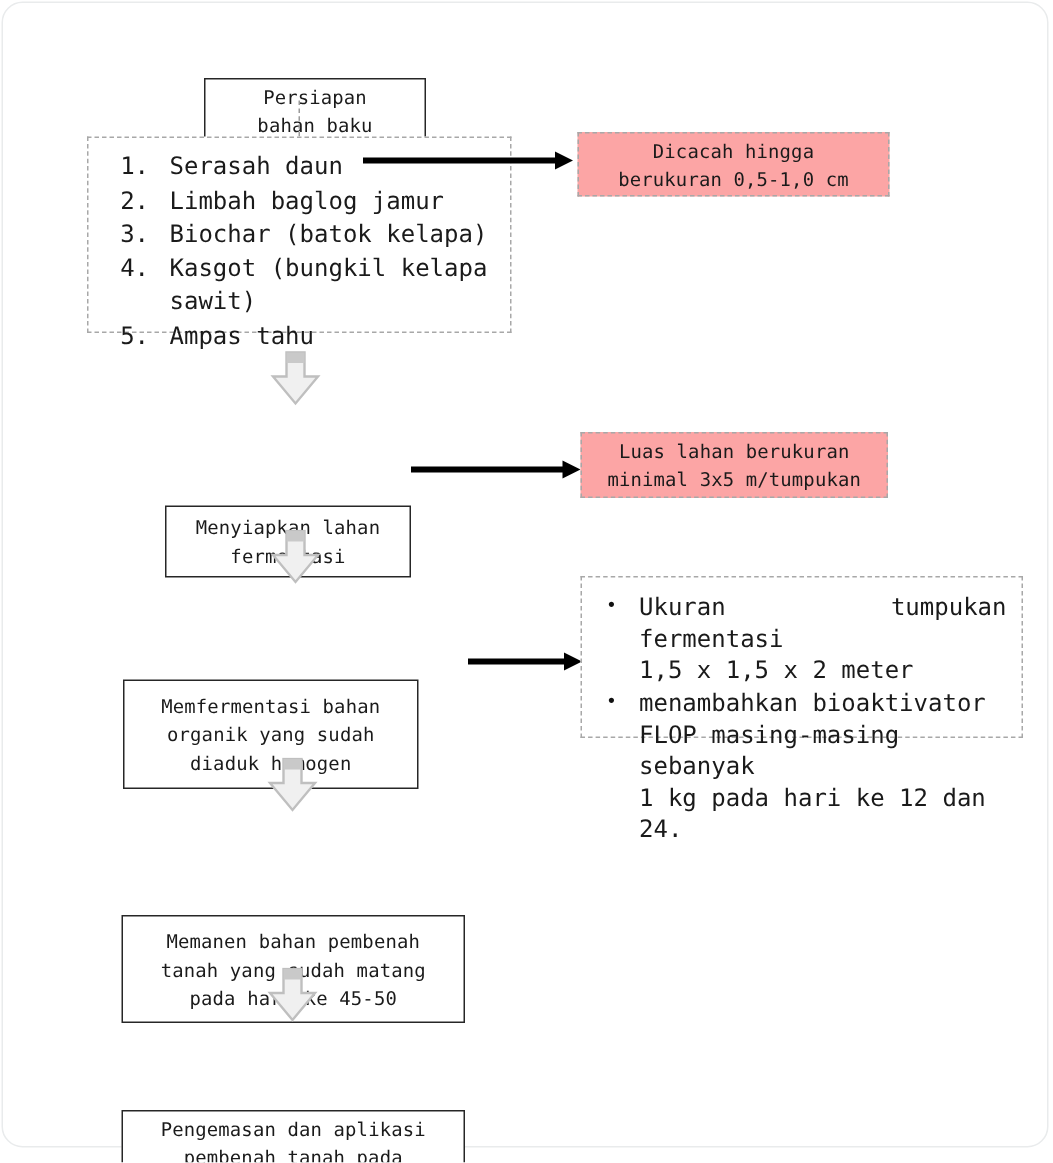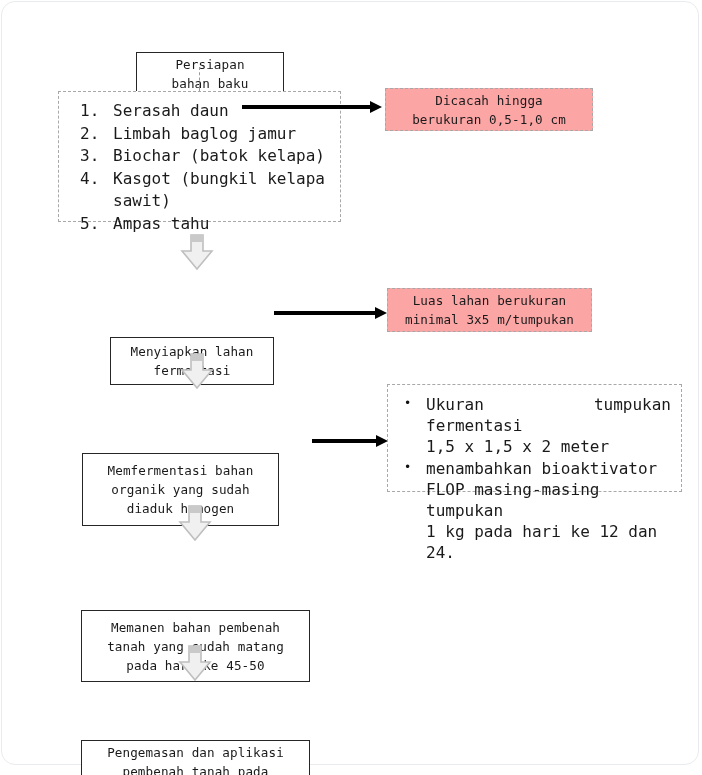--- a/index.html
+++ b/index.html
@@ -217,21 +217,21 @@
   </div>
 
   <div class="bulletbox" style="left:387px; top:384px; width:295px; height:108px; padding-top:9px;">
     <ul>
       <li>
         <span>Ukuran  tumpukan  fermentasi</span>
         <span class="lastline">1,5 x 1,5 x 2 meter</span>
       </li>
       <li>
         <span>menambahkan      bioaktivator</span>
-        <span class="lastline">FLOP masing-masing tumpukan</span>
+        <span class="lastline">FLOP masing-masing sebanyak</span>
         <span class="lastline">1 kg pada hari ke 12 dan 24.</span>
       </li>
     </ul>
   </div>
 
   <div class="downarrow" style="left:178px; top:505px;">
     <svg width="34" height="37" viewBox="0 0 34 37">
       <polygon points="11,1 23,1 23,17 32,17 17,35 2,17 11,17" fill="#f0f0f0" stroke="#bfbfbf" stroke-width="1.6"></polygon>
       <polygon points="11,1 23,1 23,8 11,8" fill="#c9c9c9" stroke="none"></polygon>
     </svg>

